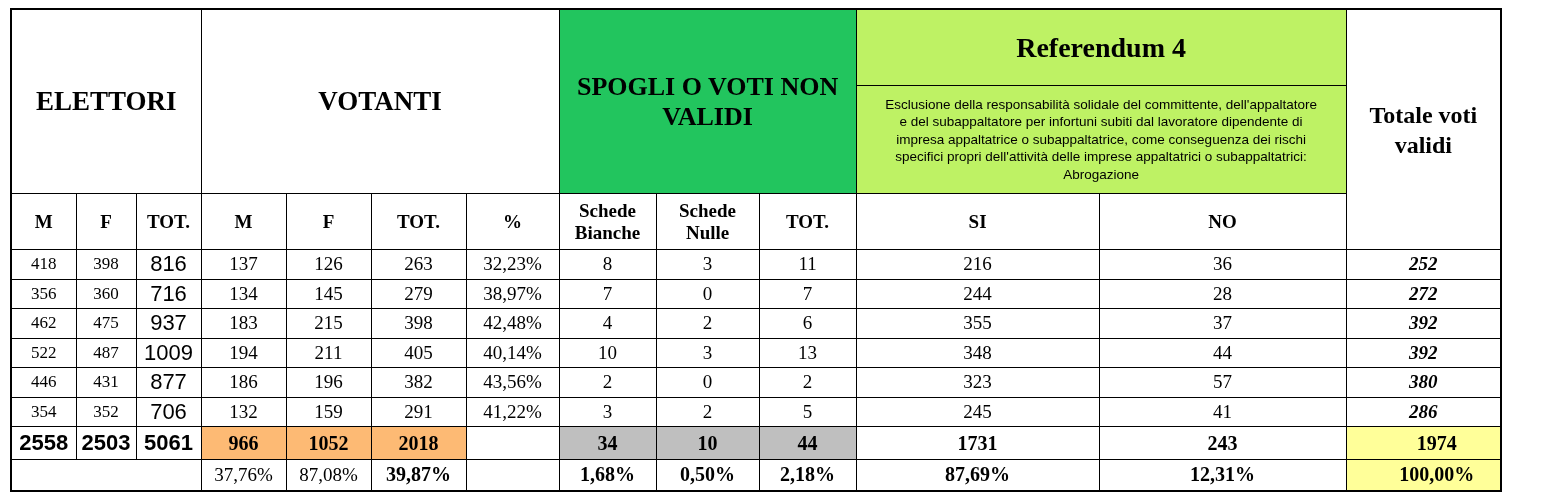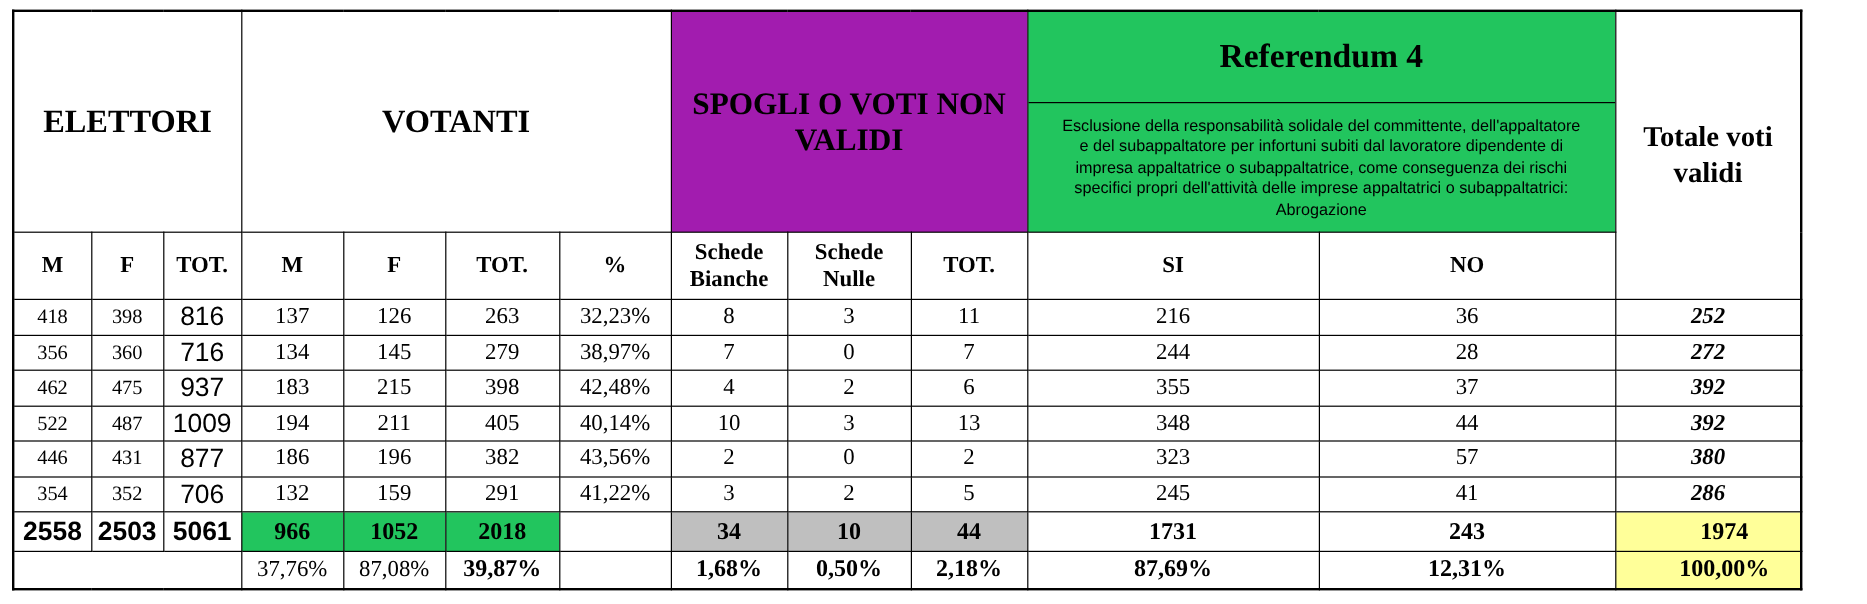--- a/index.html
+++ b/index.html
@@ -10,22 +10,22 @@
   table.results {
     position:absolute; left:10px; top:8px;
     border-collapse:collapse; table-layout:fixed; width:1490px;
     border:2px solid #000;
   }
   td, th {
     border:1px solid #000; text-align:center; vertical-align:middle;
     padding:0; overflow:hidden; color:#000;
   }
   th.grp { font:bold 27px "Liberation Serif", serif; background:#fff; }
-  th.orange { background:#a21caf; font:bold 26px "Liberation Serif", serif; padding:0 16px; }
-  th.red-cell { background:#22c55e; padding:0; vertical-align:top; }
+  th.orange { background:#22c55e; font:bold 26px "Liberation Serif", serif; padding:0 16px; }
+  th.red-cell { background:#bef264; padding:0; vertical-align:top; }
   .ref-title {
     height:75px; border-bottom:1px solid #000;
     display:flex; align-items:center; justify-content:center;
     font:bold 28px "Liberation Serif", serif; color:#000;
   }
   .ref-desc {
     height:107px; display:flex; align-items:center; justify-content:center;
     font:13.5px "Liberation Sans", sans-serif; color:#000;
     padding:0 26px; line-height:1.3; text-align:center;
   }
@@ -36,21 +36,21 @@
   td.num     { font:19px "Liberation Serif", serif; }
   td.num-sm  { font:17px "Liberation Serif", serif;margin-left:25px; }
   td.num-sans{ font:22px "Liberation Sans", sans-serif; }
   td.bi      { font:italic bold 19px "Liberation Serif", serif; }
   tr.totalsrow { height:33px; }
   tr.totalsrow td { font:bold 20px "Liberation Serif", serif; }
   tr.totalsrow td.sans-bold { font:bold 22px "Liberation Sans", sans-serif; }
   tr.pctrow { height:31px; }
   tr.pctrow td { font:19px "Liberation Serif", serif; }
   tr.pctrow td.b { font:bold 20px "Liberation Serif", serif; }
-  .pink   { background:#22c55e; }
+  .pink   { background:#fdba74; }
   .grey   { background:#BFBFBF; }
   .yellow { background:#FFFF99;padding-left:27px; }
 </style>
 </head>
 <body>
 
 <div class="stage">
   <table class="results">
     <colgroup>
       <col style="width:65px">

